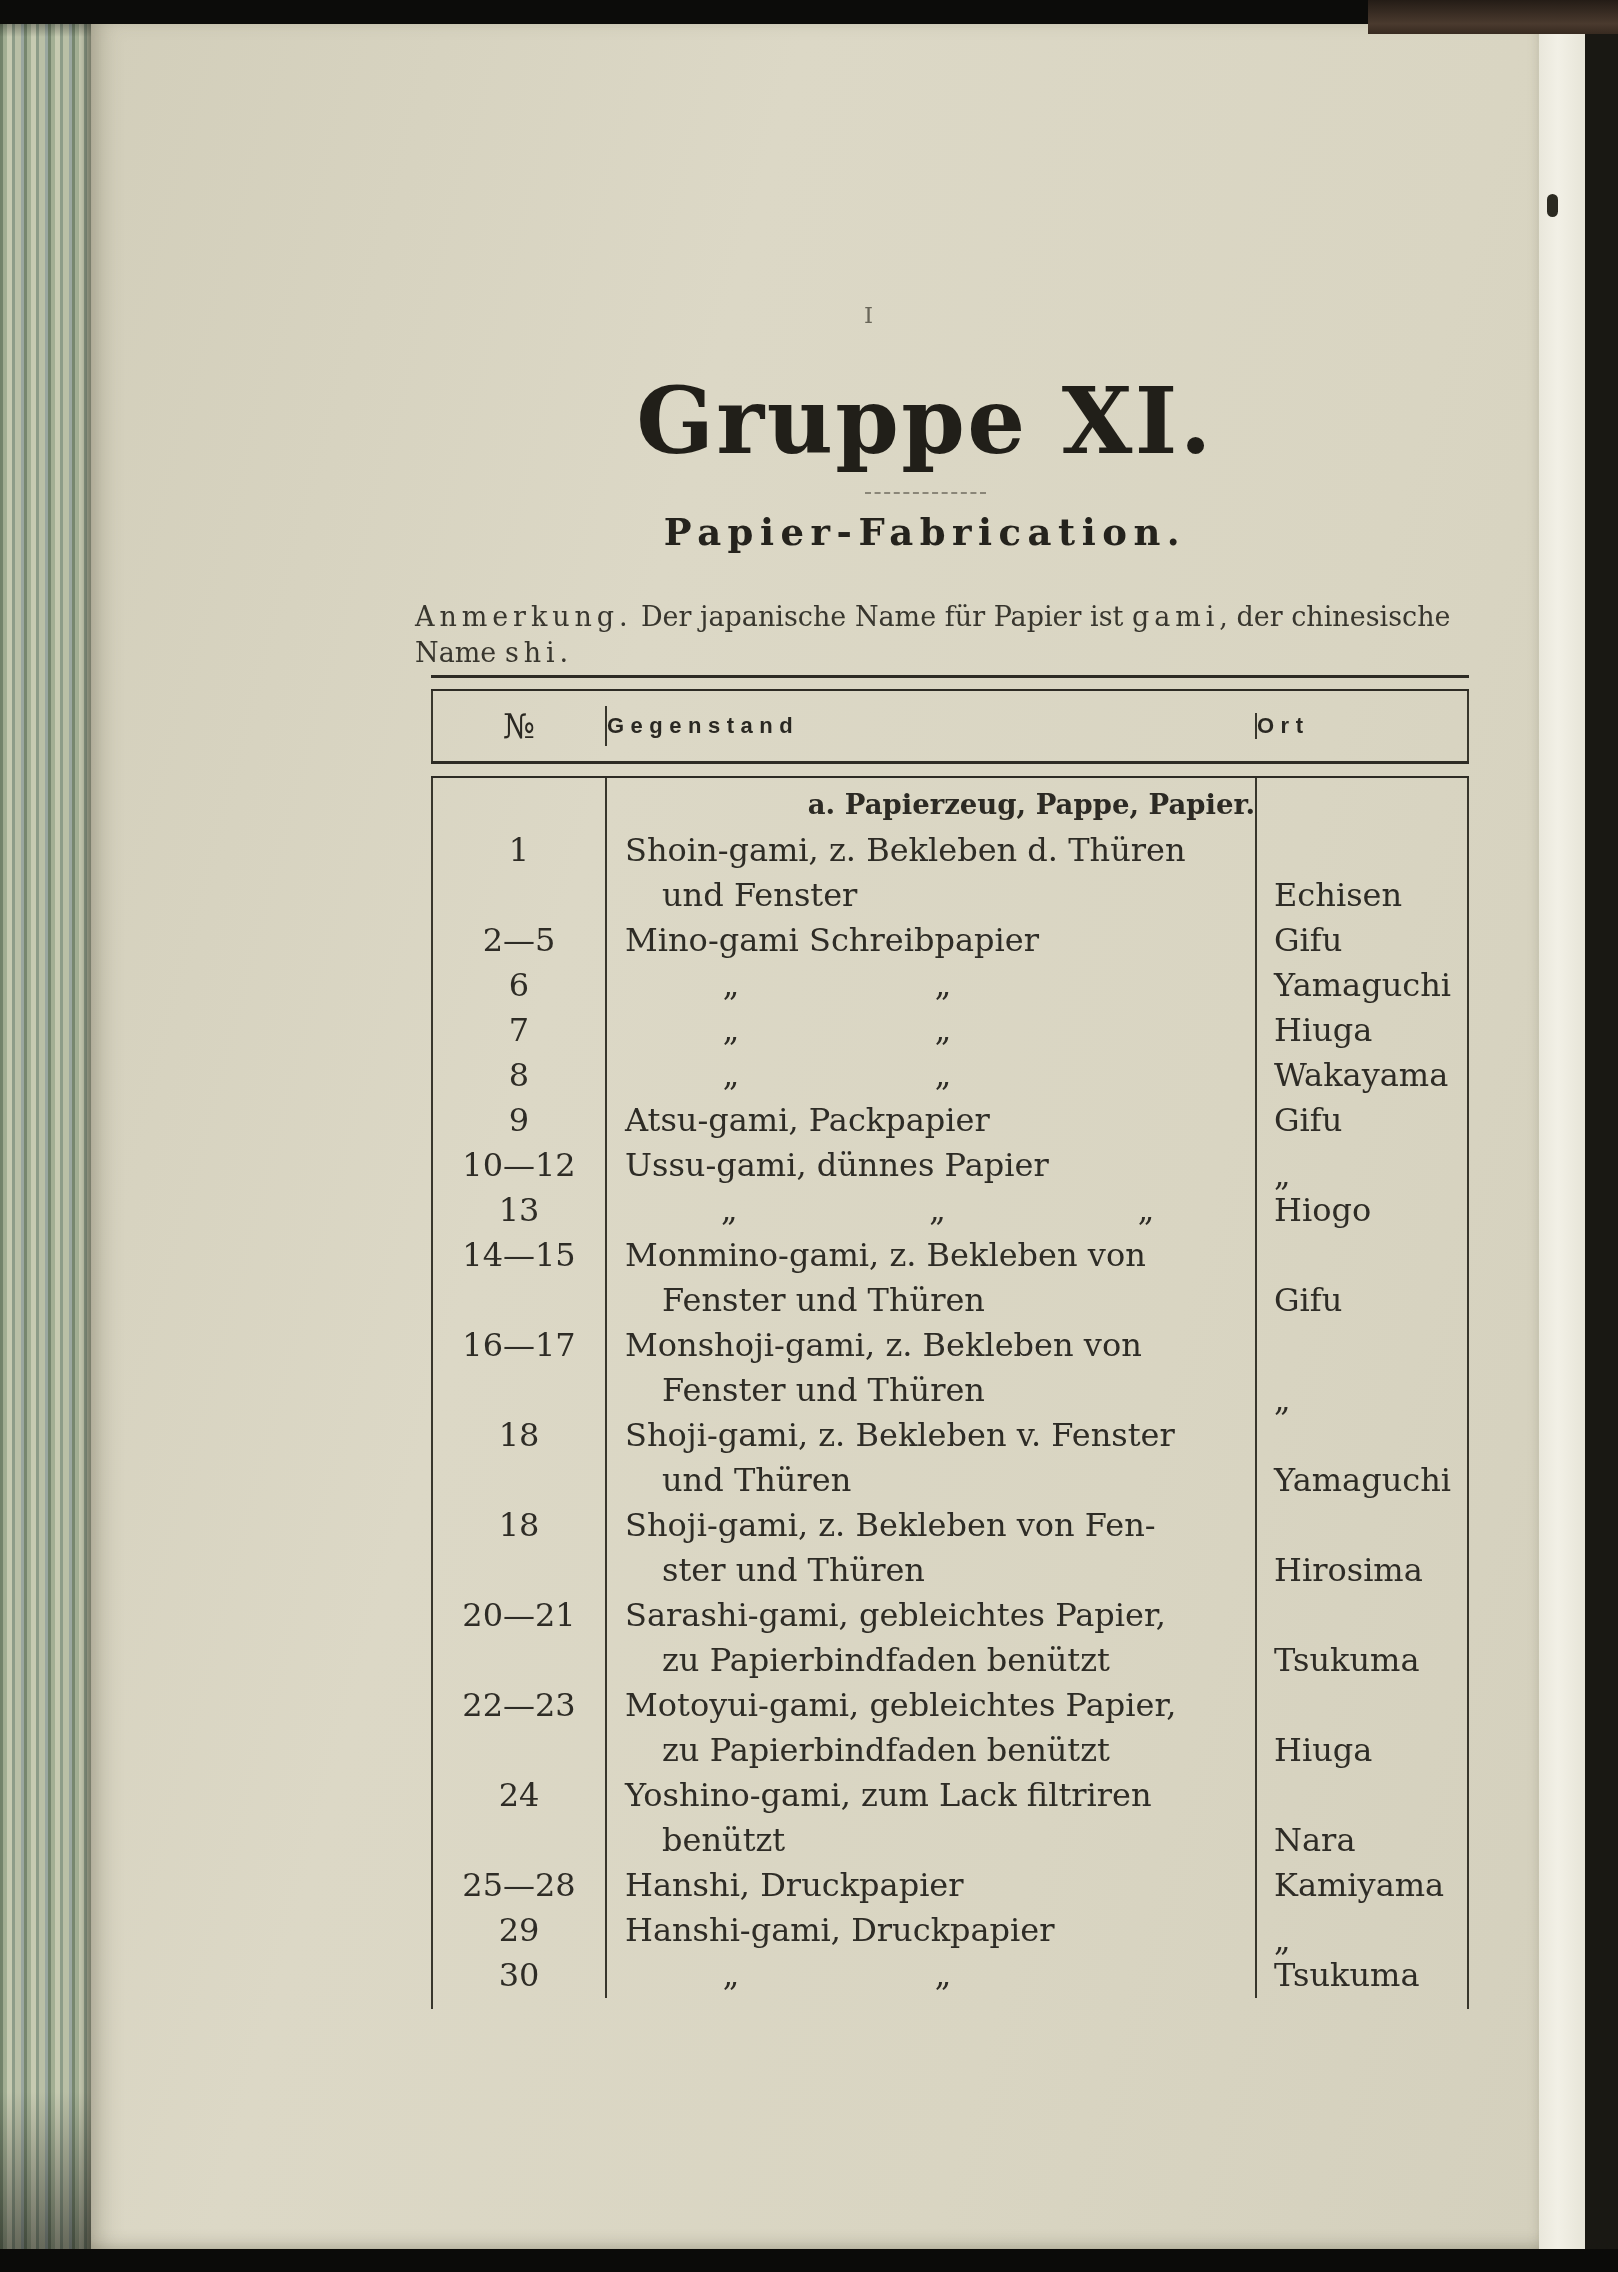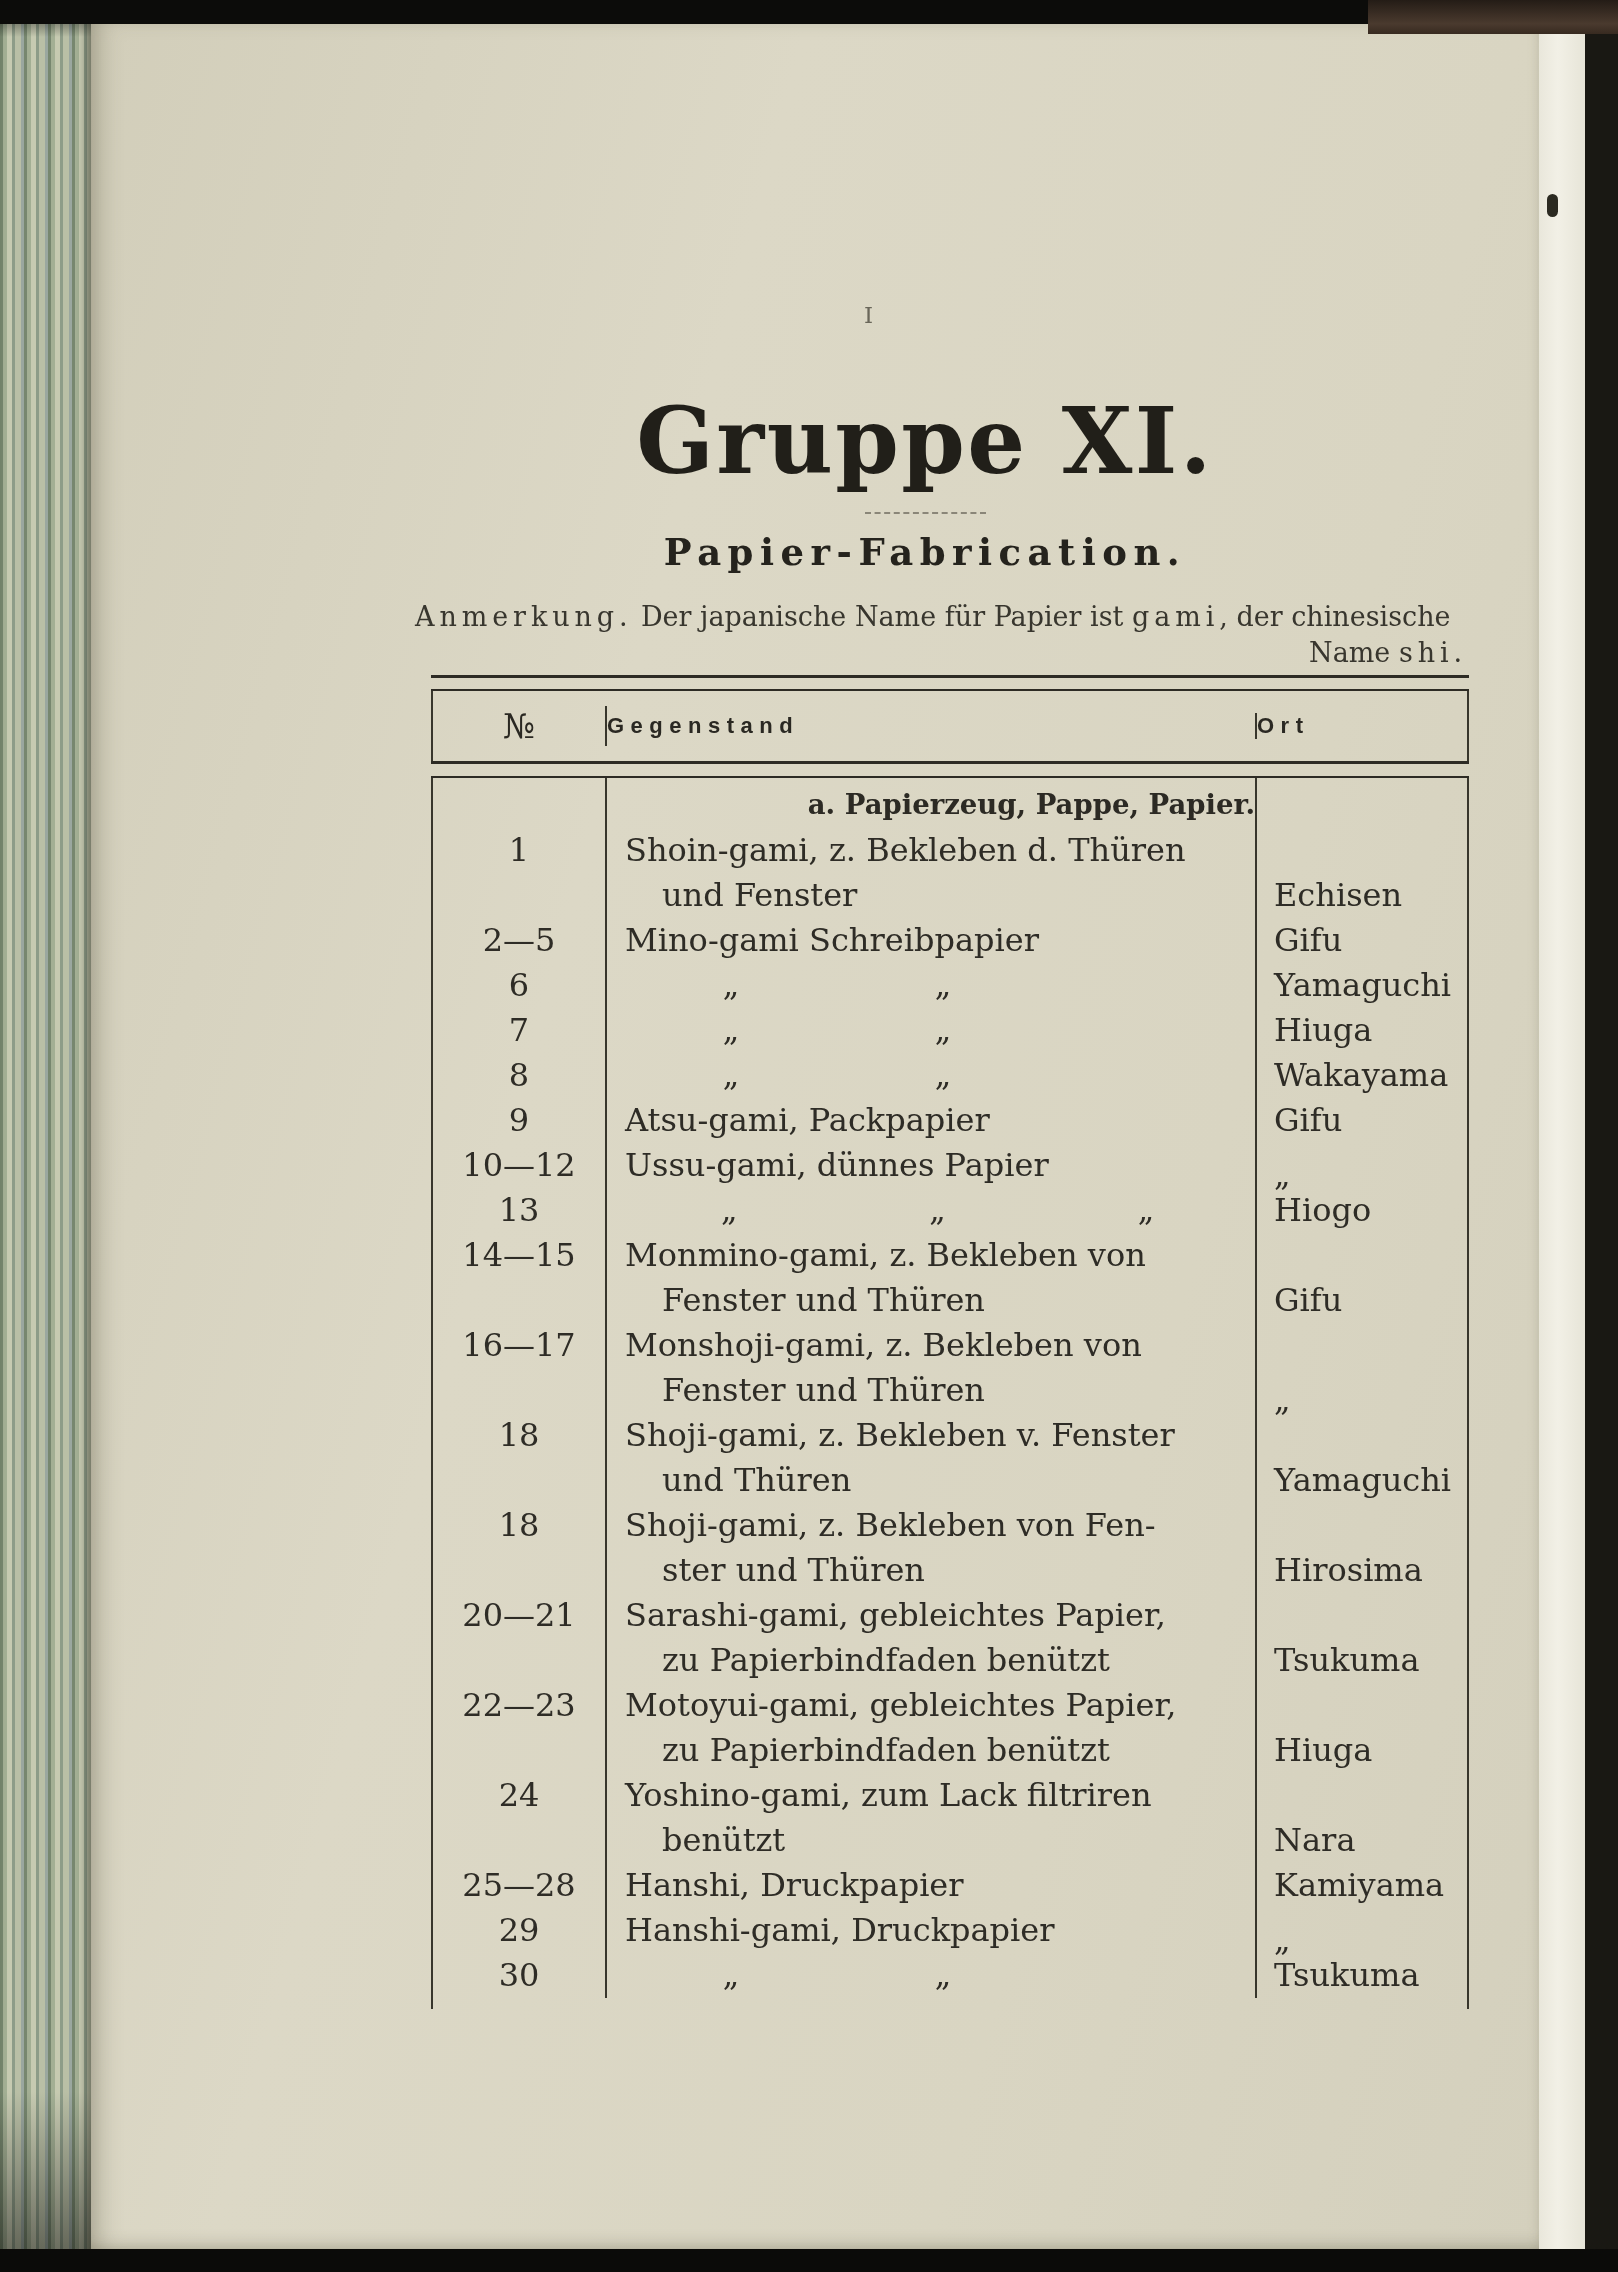--- a/index.html
+++ b/index.html
@@ -23,28 +23,28 @@
      background:#2b2a21;z-index:4;}
 
   
   .page{position:absolute;left:91px;top:23px;width:1450px;height:2227px;z-index:2;
      background:linear-gradient(105deg,#d2ceba,#dcd8c6 35%,#d9d5c2 70%,#d4d0bd);
      box-shadow:inset 16px 0 24px -9.7px rgba(90,88,66,.38), inset -6.5px 0 13px -6.5px rgba(120,115,95,.28),
                 inset 0 -11.3px 19.4px -11.3px rgba(90,88,66,.35);}
 
   .artifact{position:absolute;left:773px;top:279px;font-size:23px;color:#6a675a;}
 
-  .headings{position:absolute;left:308px;top:368px;width:1052px;text-align:center;}
+  .headings{position:absolute;left:308px;top:348px;width:1052px;text-align:center;}
   .title{font-size:91px;font-weight:bold;letter-spacing:2.4px;color:#211f19;line-height:1.1;}
   .dash-rule{width:121px;height:0;border-top:2.4px dashed #8a8678;margin:21px auto 0 auto;}
   .subtitle{margin-top:16px;font-size:37px;font-weight:bold;letter-spacing:6.5px;color:#25231d;}
 
   .note{position:absolute;left:324px;top:576px;width:1052px;font-size:27px;line-height:36px;color:#38362e;}
   .note .l1{text-align:left;}
-  .note .l2{text-align:right;}
+  .note .l2{text-align:left;}
   .lsp{letter-spacing:4.9px;}
 
   
   .table{position:absolute;left:340px;top:652px;width:1038px;}
   .rule2{height:11.3px;border-top:3.2px solid #2d2b24;border-bottom:2.4px solid #2d2b24;}
   .t-header{display:flex;height:70px;align-items:center;border-left:2.4px solid #38362c;border-right:2.4px solid #38362c;}
   .t-body{border-left:2.4px solid #38362c;border-right:2.4px solid #38362c;padding-bottom:11.3px;}
 
   .cno{width:174px;flex:0 0 174px;border-right:2.4px solid #38362c;box-sizing:border-box;text-align:center;}
   .citem{width:650px;flex:0 0 650px;border-right:2.4px solid #38362c;box-sizing:border-box;}

